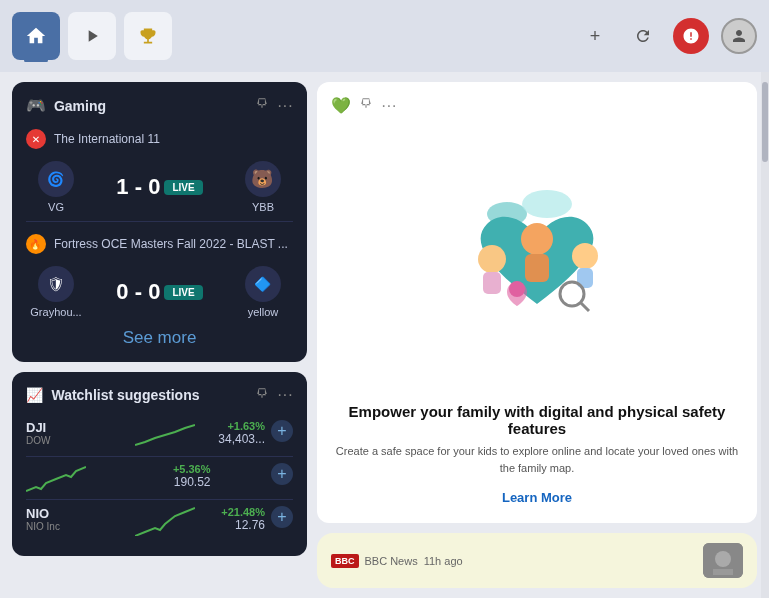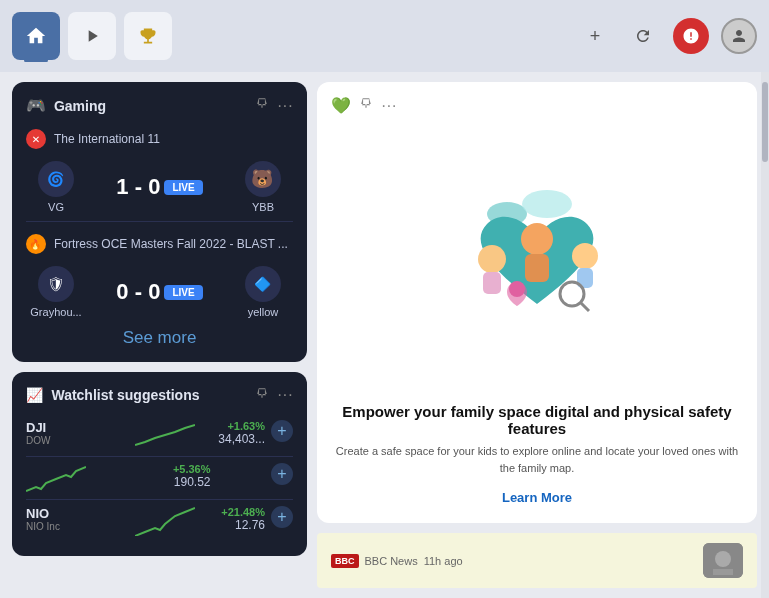--- a/index.html
+++ b/index.html
@@ -212,21 +212,21 @@
       flex-direction: row;
       align-items: center;
       gap: 4px;
     }
     .score {
       font-size: 22px;
       font-weight: 700;
       color: white;
     }
     .live-badge {
-      background: #3b82f6;
+      background: #0f766e;
       color: white;
       font-size: 10px;
       font-weight: 700;
       padding: 2px 8px;
       border-radius: 4px;
     }
     .see-more {
       text-align: center;
       color: #5b9bd5;
       font-size: 17px;
@@ -354,21 +354,21 @@
       color: #1565c0;
       font-size: 13px;
       font-weight: 600;
       cursor: pointer;
       padding: 4px 0;
     }
 
     
     .news-card {
       background: #f5f5dc;
-      border-radius: 4px;
+      border-radius: 16px;
       padding: 10px 14px;
       display: flex;
       align-items: center;
       gap: 10px;
       height: 55px;
       flex-shrink: 0;
     }
     .news-source {
       display: flex;
       align-items: center;
@@ -608,21 +608,21 @@
           <rect x="140" y="84" width="16" height="20" rx="5" fill="#a0c8f0"></rect>
 
           <circle cx="80" cy="105" r="8" fill="#e060a0"></circle>
           <path d="M80 98 C75 98, 70 102, 70 108 C70 116, 80 122, 80 122 C80 122, 90 116, 90 108 C90 102, 85 98, 80 98Z" fill="#e060a0" opacity="0.6"></path>
 
           <circle cx="135" cy="110" r="12" fill="none" stroke="#888" stroke-width="3"></circle>
           <line x1="143" y1="118" x2="152" y2="127" stroke="#888" stroke-width="3"></line>
         </svg>
       </div>
 
-      <div class="family-heading">Empower your family space digital and physical safety features</div>
+      <div class="family-heading">Empower your family with digital and physical safety features</div>
       <div class="family-desc">Create a safe space for your kids to explore online and locate your loved ones with the family map.</div>
       <button class="learn-more-btn">Learn More</button>
     </div>
 
     <div class="news-card">
       <div class="news-source">
         <span class="bbc-logo">BBC</span>
         <span class="news-time">BBC News</span>
         <span class="news-time">11h ago</span>
       </div>

